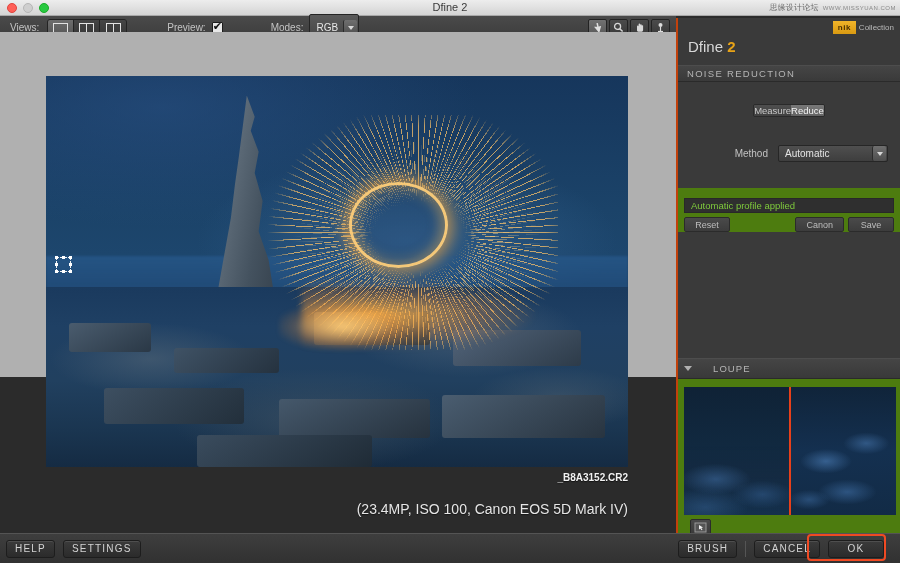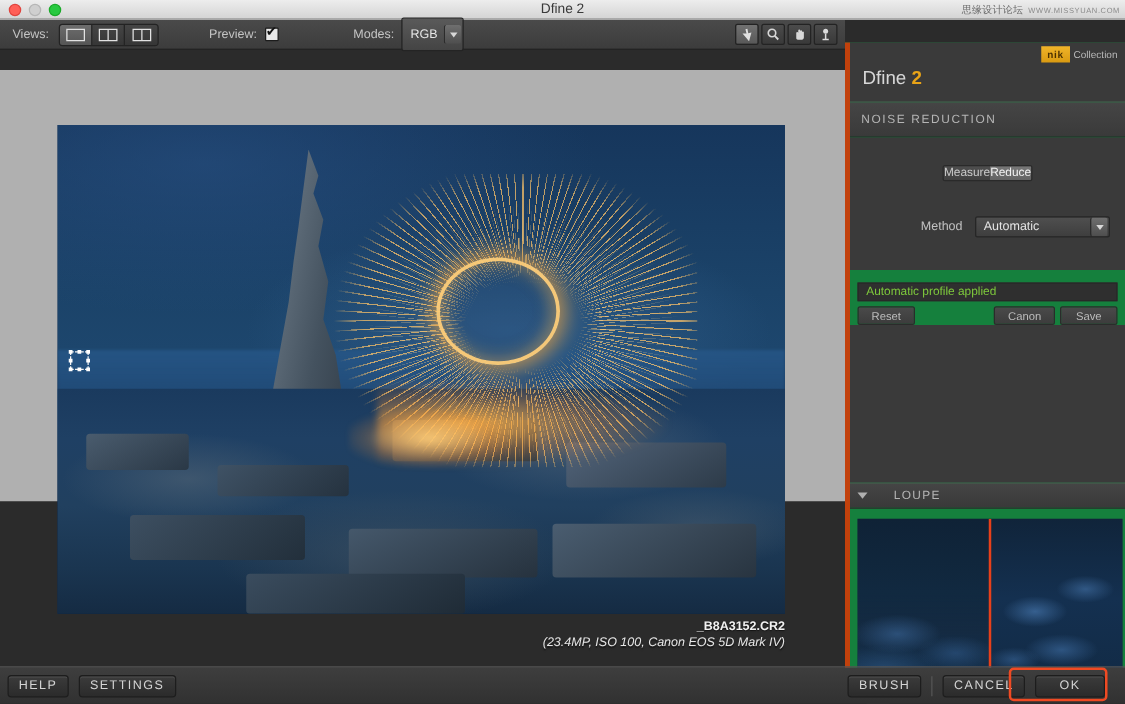--- a/index.html
+++ b/index.html
@@ -78,21 +78,21 @@
   .tools { position: absolute; right: 6px; top: 3px; display: flex; gap: 2px; }
   .tool-btn {
     width: 19px; height: 17px; border: 1px solid #232323; border-radius: 2px;
     background: linear-gradient(#4b4b4b, #393939);
     display: flex; align-items: center; justify-content: center;
   }
   .tool-btn.active { background: linear-gradient(#717171, #585858); }
 
   
   .canvas {
-    position: absolute; left: 0; top: 56px; width: 676px; height: 345px;
+    position: absolute; left: 0; top: 32px; width: 676px; height: 345px;
     background: #b0b0b0;
   }
   .photo {
     position: absolute; left: 46px; top: 44px; width: 582px; height: 391px;
     background: #123055; overflow: hidden;
   }
   .sky {
     position: absolute; inset: 0;
     background:
       radial-gradient(ellipse 300px 120px at 62% 42%, rgba(60,110,160,.55), rgba(0,0,0,0) 70%),
@@ -172,38 +172,38 @@
   .mq-bl { left: -2px; bottom: -2px; } .mq-br { right: -2px; bottom: -2px; }
   .mq-tc { left: 50%; margin-left: -1.5px; top: -2px; }
   .mq-bc { left: 50%; margin-left: -1.5px; bottom: -2px; }
   .mq-lc { left: -2px; top: 50%; margin-top: -1.5px; }
   .mq-rc { right: -2px; top: 50%; margin-top: -1.5px; }
 
   .caption {
     position: absolute; right: 48px; top: 440px; text-align: right;
   }
   .cap-file { font-size: 10px; color: #f2f2f2; font-weight: bold; text-shadow: 0 1px 1px rgba(0,0,0,.6); }
-  .cap-meta { font-size: 10px; color: #e6e6e6; margin-top: 2px; text-shadow: 0 1px 1px rgba(0,0,0,.5); font-style: italic; }
+  .cap-meta { font-size: 14px; color: #e6e6e6; margin-top: 18px; text-shadow: 0 1px 1px rgba(0,0,0,.5); }
 
   
   .panel {
-    position: absolute; left: 676px; top: 34px; width: 224px; height: 517px;
-    background: #15803d; border-left: 4px solid #c2410c;
+    position: absolute; left: 676px; top: 18px; width: 224px; height: 517px;
+    background: #4d7c0f; border-left: 2px solid #c2410c;
   }
   .panel-head { position: relative; height: 47px; background: #3a3a3a; }
   .nik-logo { position: absolute; right: 6px; top: 3px; display: flex; align-items: center; gap: 3px; }
   .nik-box {
     background: linear-gradient(#f0b429, #d99a12); color: #4a3000;
     font-size: 8px; font-weight: bold; padding: 2px 5px; letter-spacing: .5px;
   }
   .nik-collection { font-size: 8px; color: #b9b9b9; }
   .app-title { position: absolute; left: 10px; top: 20px; font-size: 15px; color: #d8d8d8; }
   .app-title b { color: #e8a317; font-weight: bold; }
   .section-head {
-    height: 29px; background: linear-gradient(#454545, #3a3a3a);
+    height: 17px; background: linear-gradient(#454545, #3a3a3a);
     border-top: 1px solid #4d4d4d; border-bottom: 1px solid #2a2a2a;
     display: flex; align-items: center; padding-left: 9px;
     font-size: 9.5px; color: #b5b5b5; letter-spacing: 1.3px;
   }
   .panel-body { background: #3a3a3a; padding: 10px 0 0 0; position: relative; height: 106px; }
 
   .tabrow { display: flex; align-items: center; padding: 0 8px; flex-direction: column; }
   .tab-dash { flex: 0 0 12px; height: 1px; background: #5a5a5a; }
   .tabs {
     flex: 1; display: flex; height: 15px; margin: 0 4px;
@@ -345,21 +345,21 @@
       </div>
       <div class="seg-btn">
         <span class="vicon split2b">
             <i></i>
             <i></i>
           </span>
       </div>
     </div>
     <span class="tb-label" style="margin-left:40px;margin-right:6px">Preview:</span>
     <span class="chk"></span>
-    <span class="tb-label" style="margin-left:60px;margin-right:6px">Modes:</span>
+    <span class="tb-label" style="margin-left:48px;margin-right:6px">Modes:</span>
     <div class="dropdown" style="width:50px">
       <span>RGB</span>
       <span class="dd-arrow">
           <i class="caret"></i>
         </span>
     </div>
     <div class="tools">
       <div class="tool-btn active">
         <svg width="11" height="11" viewBox="0 0 11 11">
             <path d="M2 1 L9 5 L6 6 L8 9 L6.6 9.8 L4.8 6.8 L2.6 8.2 Z" fill="#e0e0e0" transform="rotate(200 5.5 5.5)"></path>

